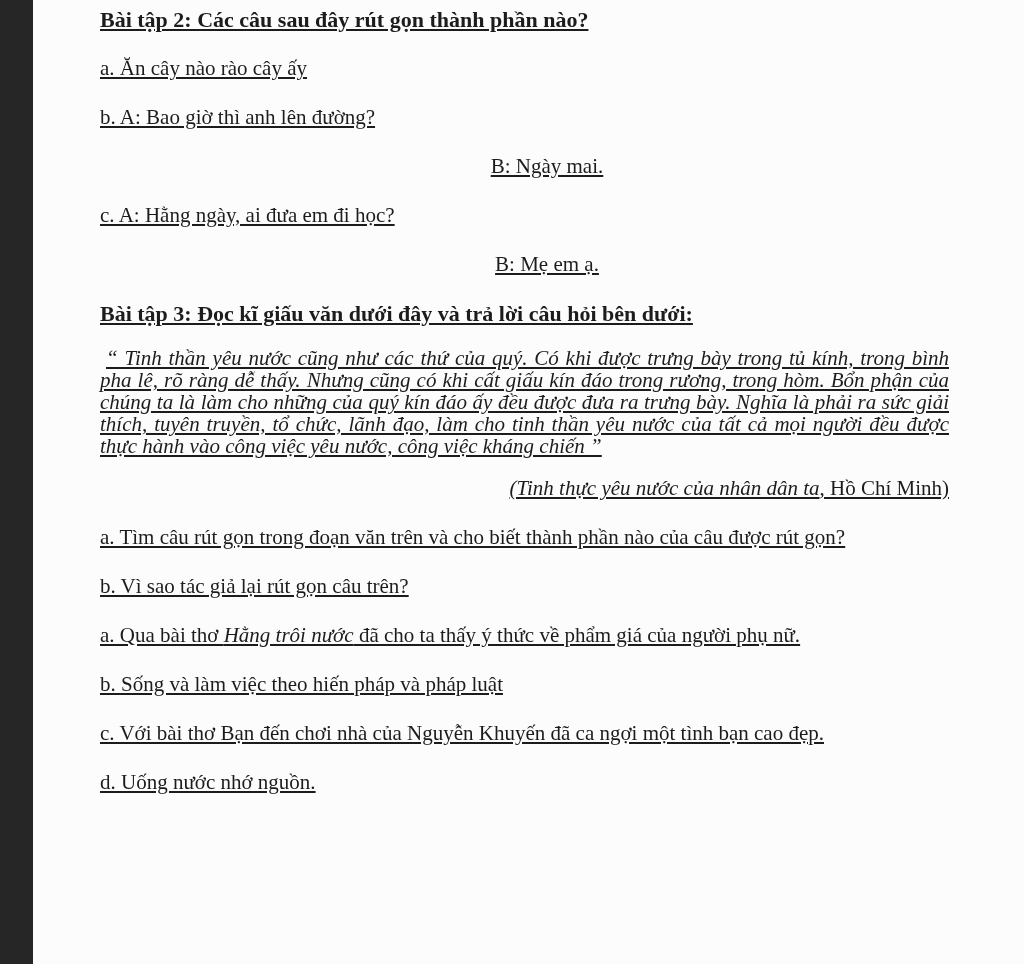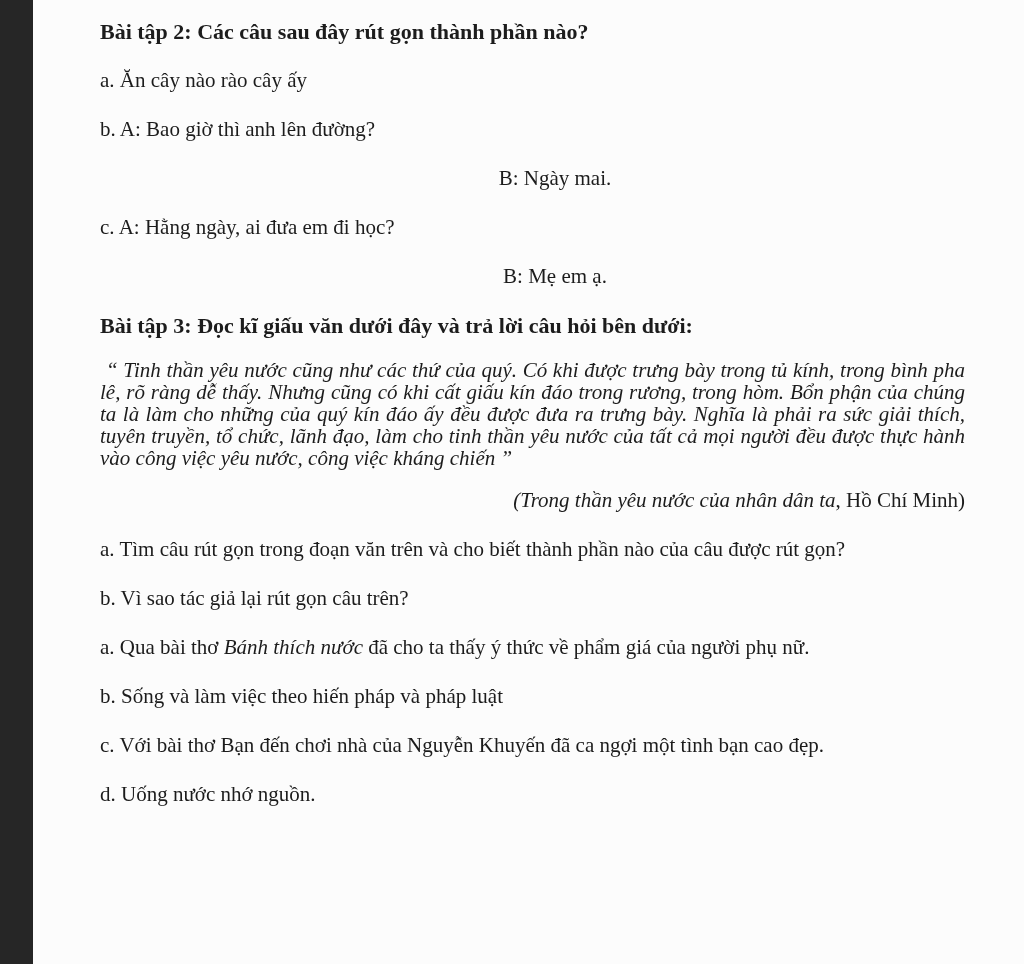--- a/index.html
+++ b/index.html
@@ -20,23 +20,24 @@
     position: absolute;
     left: 0;
     top: 0;
     bottom: 0;
     width: 33px;
     background: #262626;
   }
   .content {
     position: absolute;
     left: 100px;
-    right: 59px;
+    right: 75px;
     top: 0;
-    padding-top: 16px;
+    padding-top: 4px;
+    text-decoration: underline;
   }
   .heading {
     font-size: 22px;
     font-weight: bold;
     line-height: 31px;
     margin: 0 0 18px 0;
   }
   .line {
     font-size: 21px;
     line-height: 31px;
@@ -73,23 +74,23 @@
 
     <p class="heading">Bài tập 2: Các câu sau đây rút gọn thành phần nào?</p>
     <p class="line">a. Ăn cây nào rào cây ấy</p>
     <p class="line">b. A: Bao giờ thì anh lên đường?</p>
     <p class="line indent">B: Ngày mai.</p>
     <p class="line">c. A: Hằng ngày, ai đưa em đi học?</p>
     <p class="line indent">B: Mẹ em ạ.</p>
 
     <p class="heading">Bài tập 3: Đọc kĩ giấu văn dưới đây và trả lời câu hỏi bên dưới:</p>
     <p class="passage">“ Tinh thần yêu nước cũng như các thứ của quý. Có khi được trưng bày trong tủ kính, trong bình pha lê, rõ ràng dễ thấy. Nhưng cũng có khi cất giấu kín đáo trong rương, trong hòm. Bổn phận của chúng ta là làm cho những của quý kín đáo ấy đều được đưa ra trưng bày. Nghĩa là phải ra sức giải thích, tuyên truyền, tổ chức, lãnh đạo, làm cho tinh thần yêu nước của tất cả mọi người đều được thực hành vào công việc yêu nước, công việc kháng chiến ”</p>
-    <p class="attribution"><span class="it">(Trong thần yêu nước của nhân dân ta</span><span>, Hồ Chí Minh)</span></p>
+    <p class="attribution"><span class="it">(Tinh thực yêu nước của nhân dân ta</span><span>, Hồ Chí Minh)</span></p>
     <p class="line">a. Tìm câu rút gọn trong đoạn văn trên và cho biết thành phần nào của câu được rút gọn?</p>
     <p class="line">b. Vì sao tác giả lại rút gọn câu trên?</p>
 
-    <p class="line"><span>a. Qua bài thơ </span><span class="it">Bánh thích nước</span><span> đã cho ta thấy ý thức về phẩm giá của người phụ nữ.</span></p>
+    <p class="line"><span>a. Qua bài thơ </span><span class="it">Hằng trôi nước</span><span> đã cho ta thấy ý thức về phẩm giá của người phụ nữ.</span></p>
     <p class="line">b. Sống và làm việc theo hiến pháp và pháp luật</p>
     <p class="line">c. Với bài thơ Bạn đến chơi nhà của Nguyễn Khuyến đã ca ngợi một tình bạn cao đẹp.</p>
     <p class="line">d. Uống nước nhớ nguồn.</p>
 
   </div>
 </div>
 
 </body></html>

